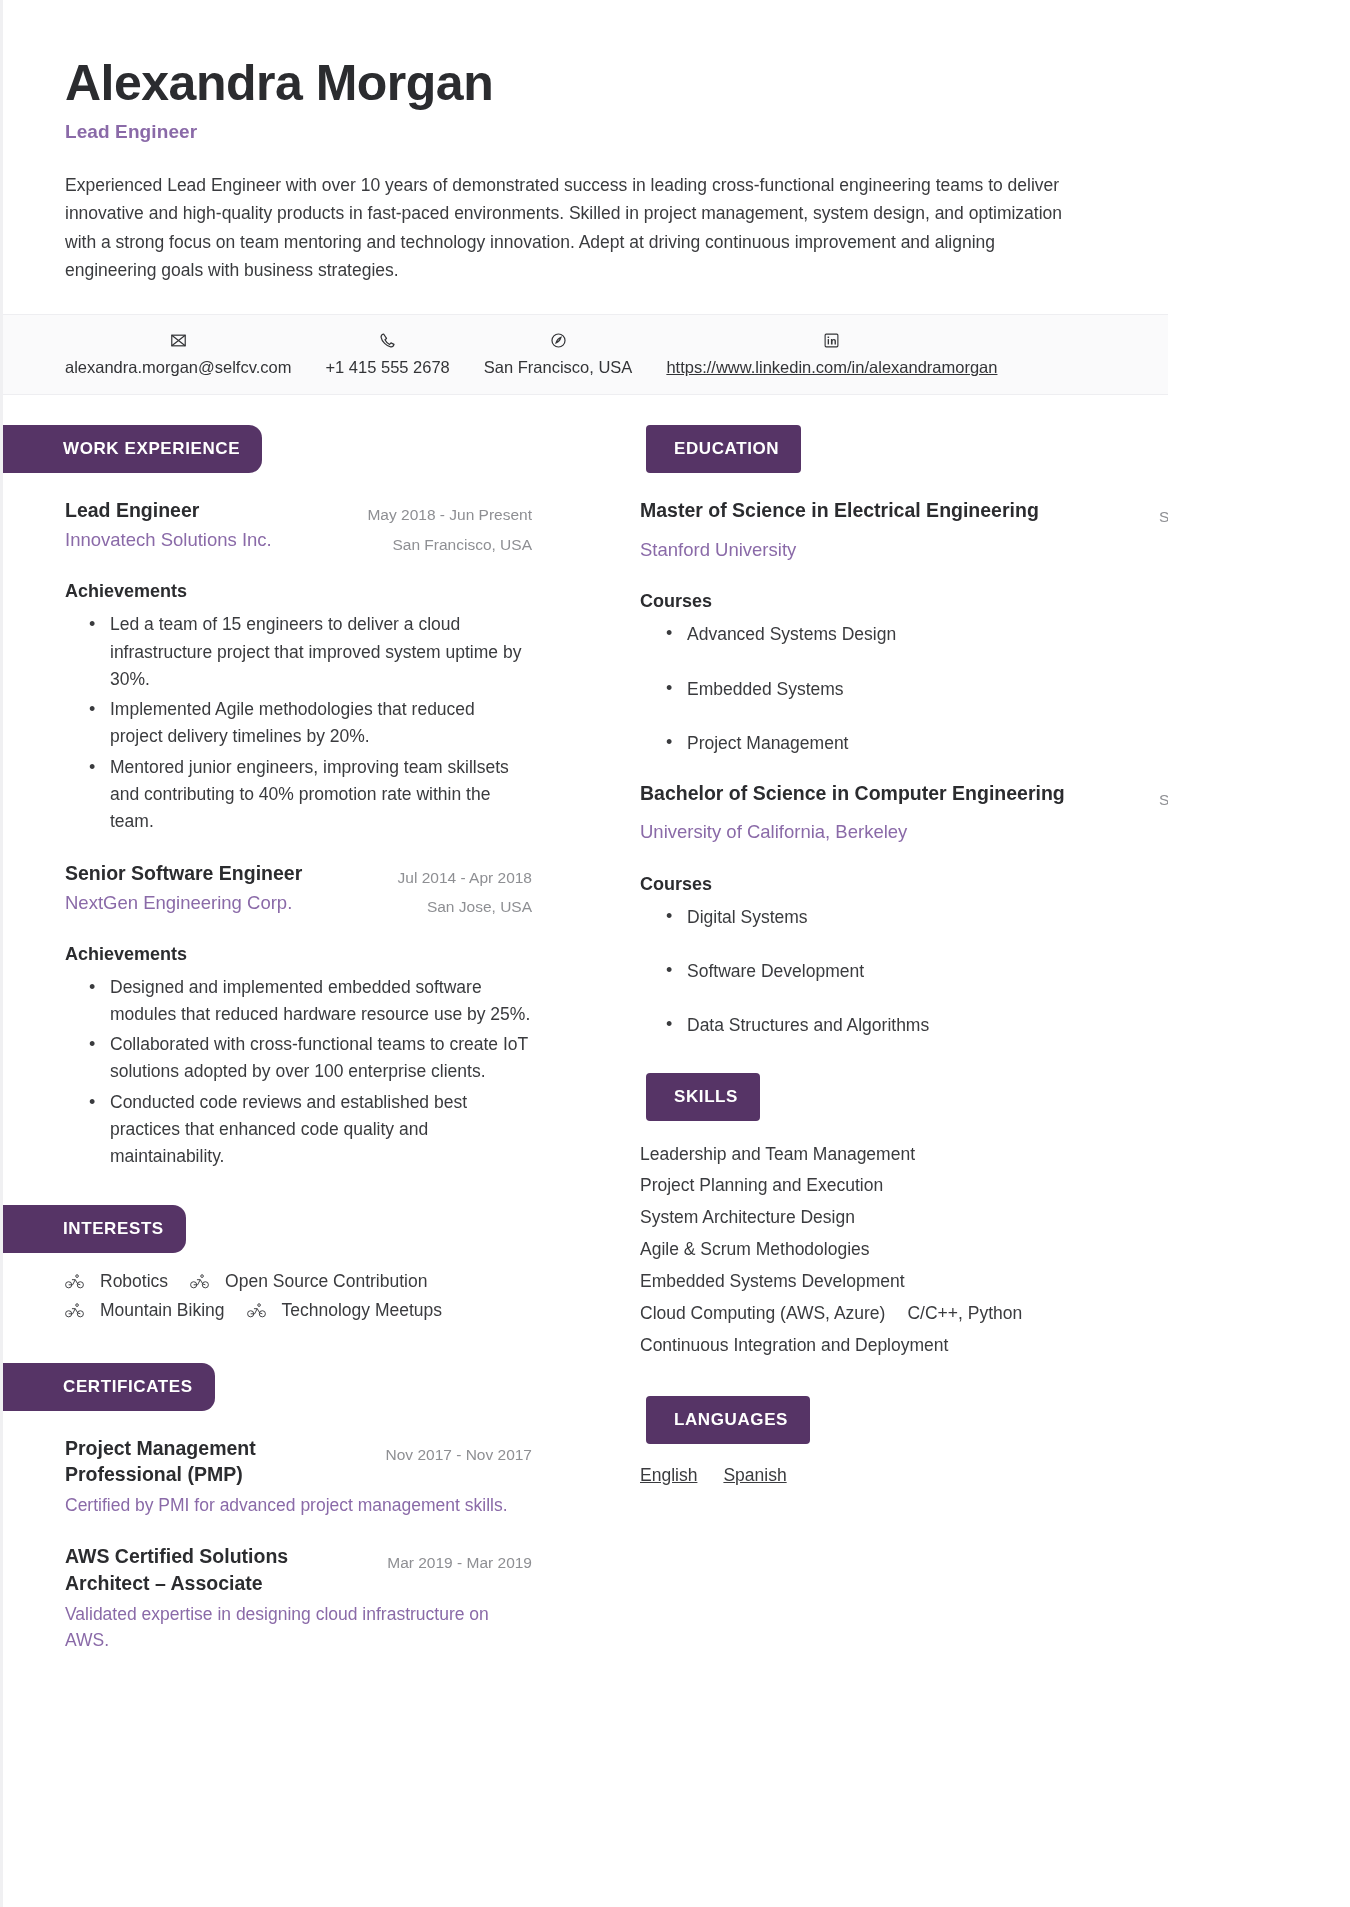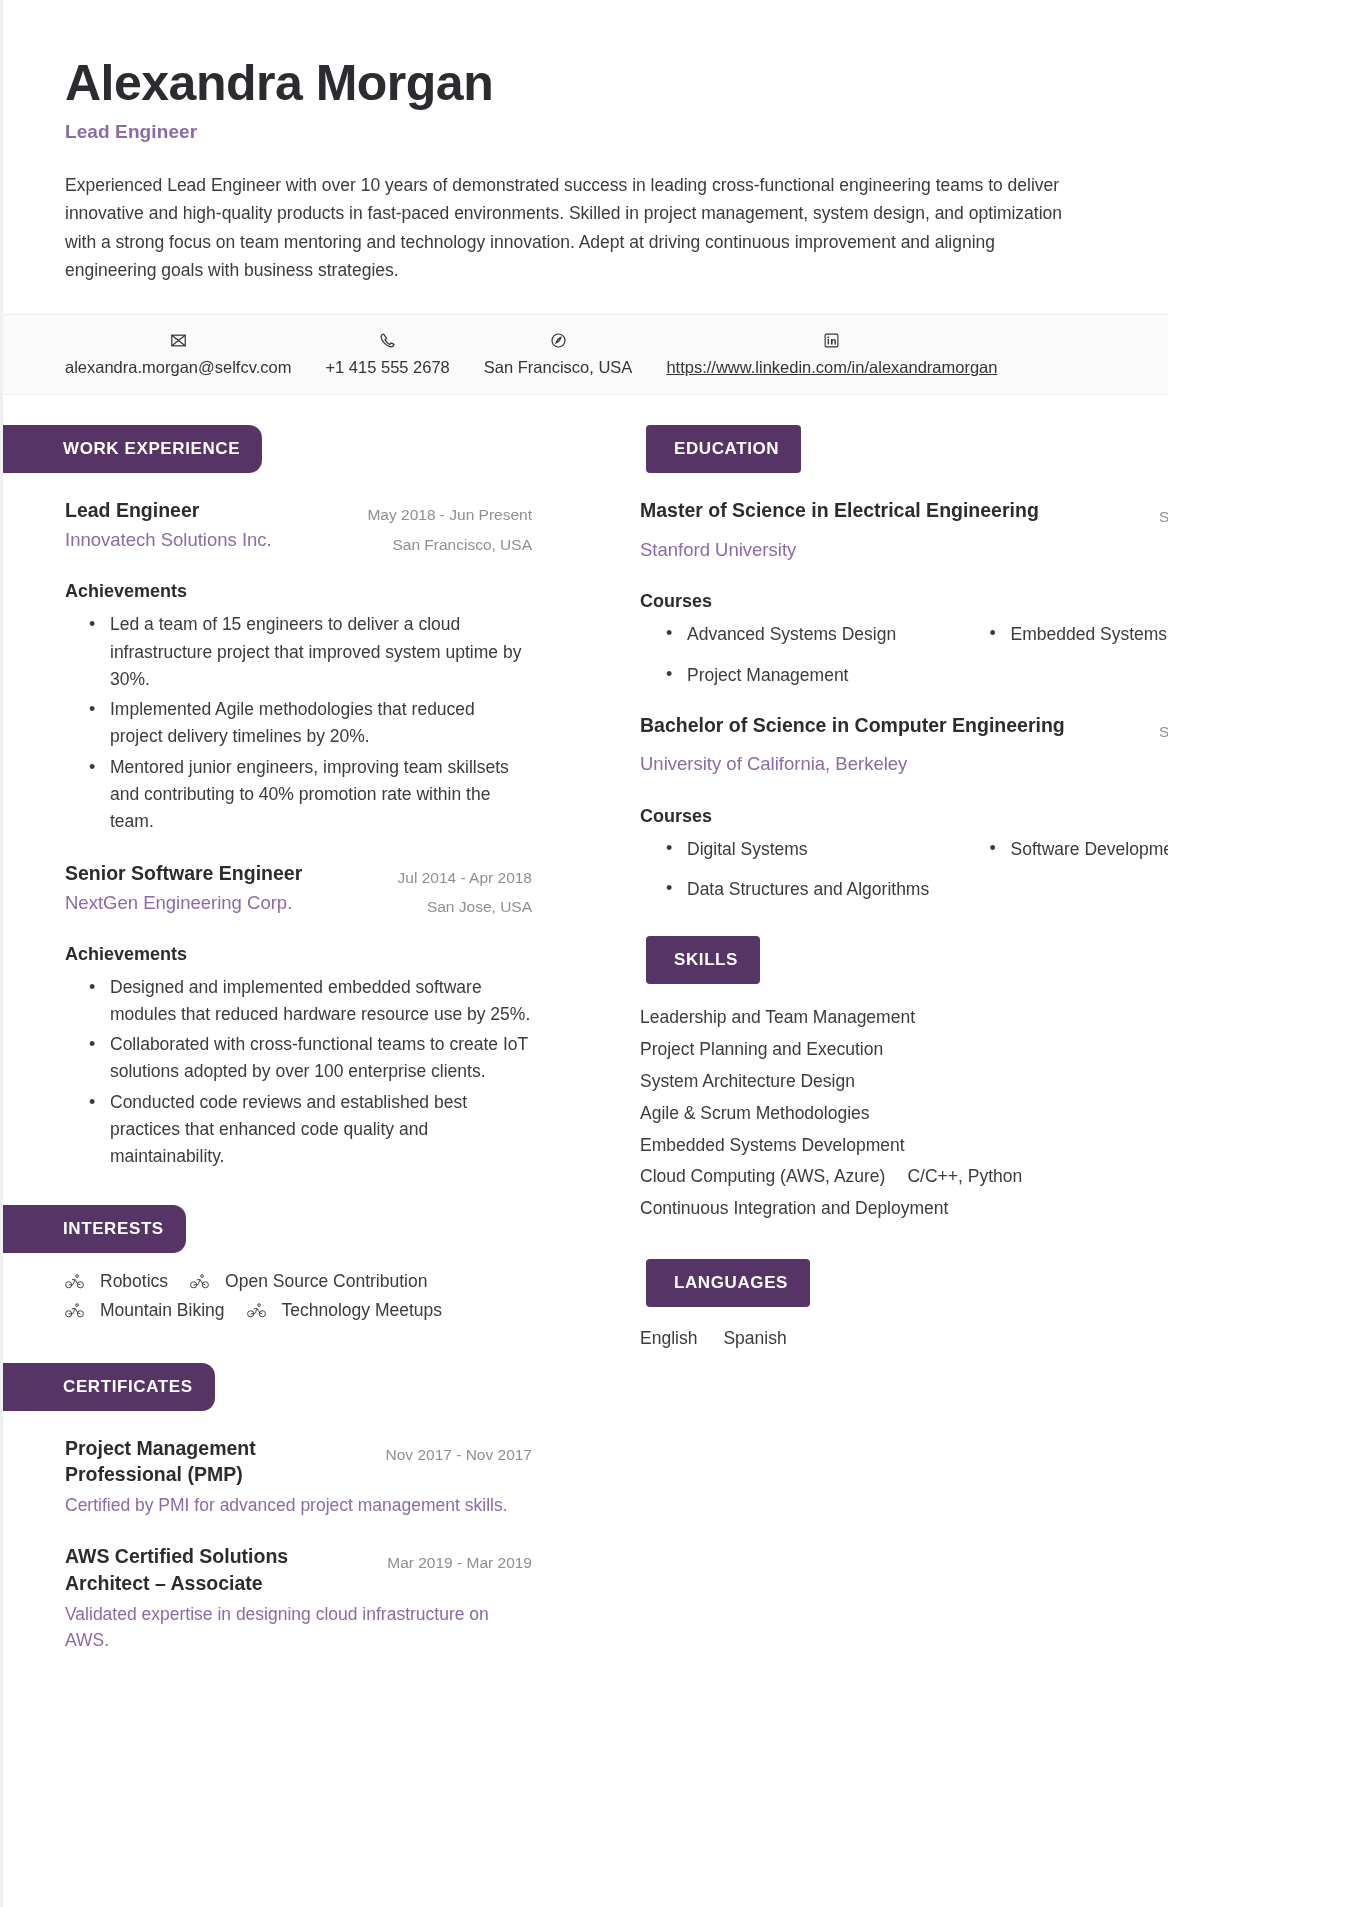--- a/index.html
+++ b/index.html
@@ -191,24 +191,25 @@
     font-size: 18px;
     color: #3a3b3e;
   }
 
   
   ul.courses {
     margin: 9px 0 0 0;
     padding-left: 26px;
     list-style: none;
     display: grid;
-    grid-template-columns: 1fr 1fr;
+    grid-template-columns: 1fr;
     column-gap: 10px;
     row-gap: 14px;
     align-items: start;
+    gap: 28px;
   }
   ul.courses > li {
     position: relative;
     font-size: 17.5px;
     line-height: 1.5;
     color: #3a3b3e;
     padding-left: 21px;
   }
   ul.courses > li::before {
     content: "•";
@@ -246,21 +247,21 @@
   .inline-list .chip {
     display: inline-block;
     font-size: 17.5px;
     line-height: 1.82;
     color: #3a3b3e;
     margin-right: 22px;
     white-space: nowrap;
   }
 
   .lang-list { margin-top: 16px; }
-  .lang-list .chip { margin-right: 26px; }
+  .lang-list .chip { margin-right: 26px; text-decoration: underline; }
 
   
   .cert-desc {
     margin-top: 4px;
     font-size: 17.5px;
     line-height: 1.52;
     color: #8a6aa8;
   }
 </style>
 </head>

